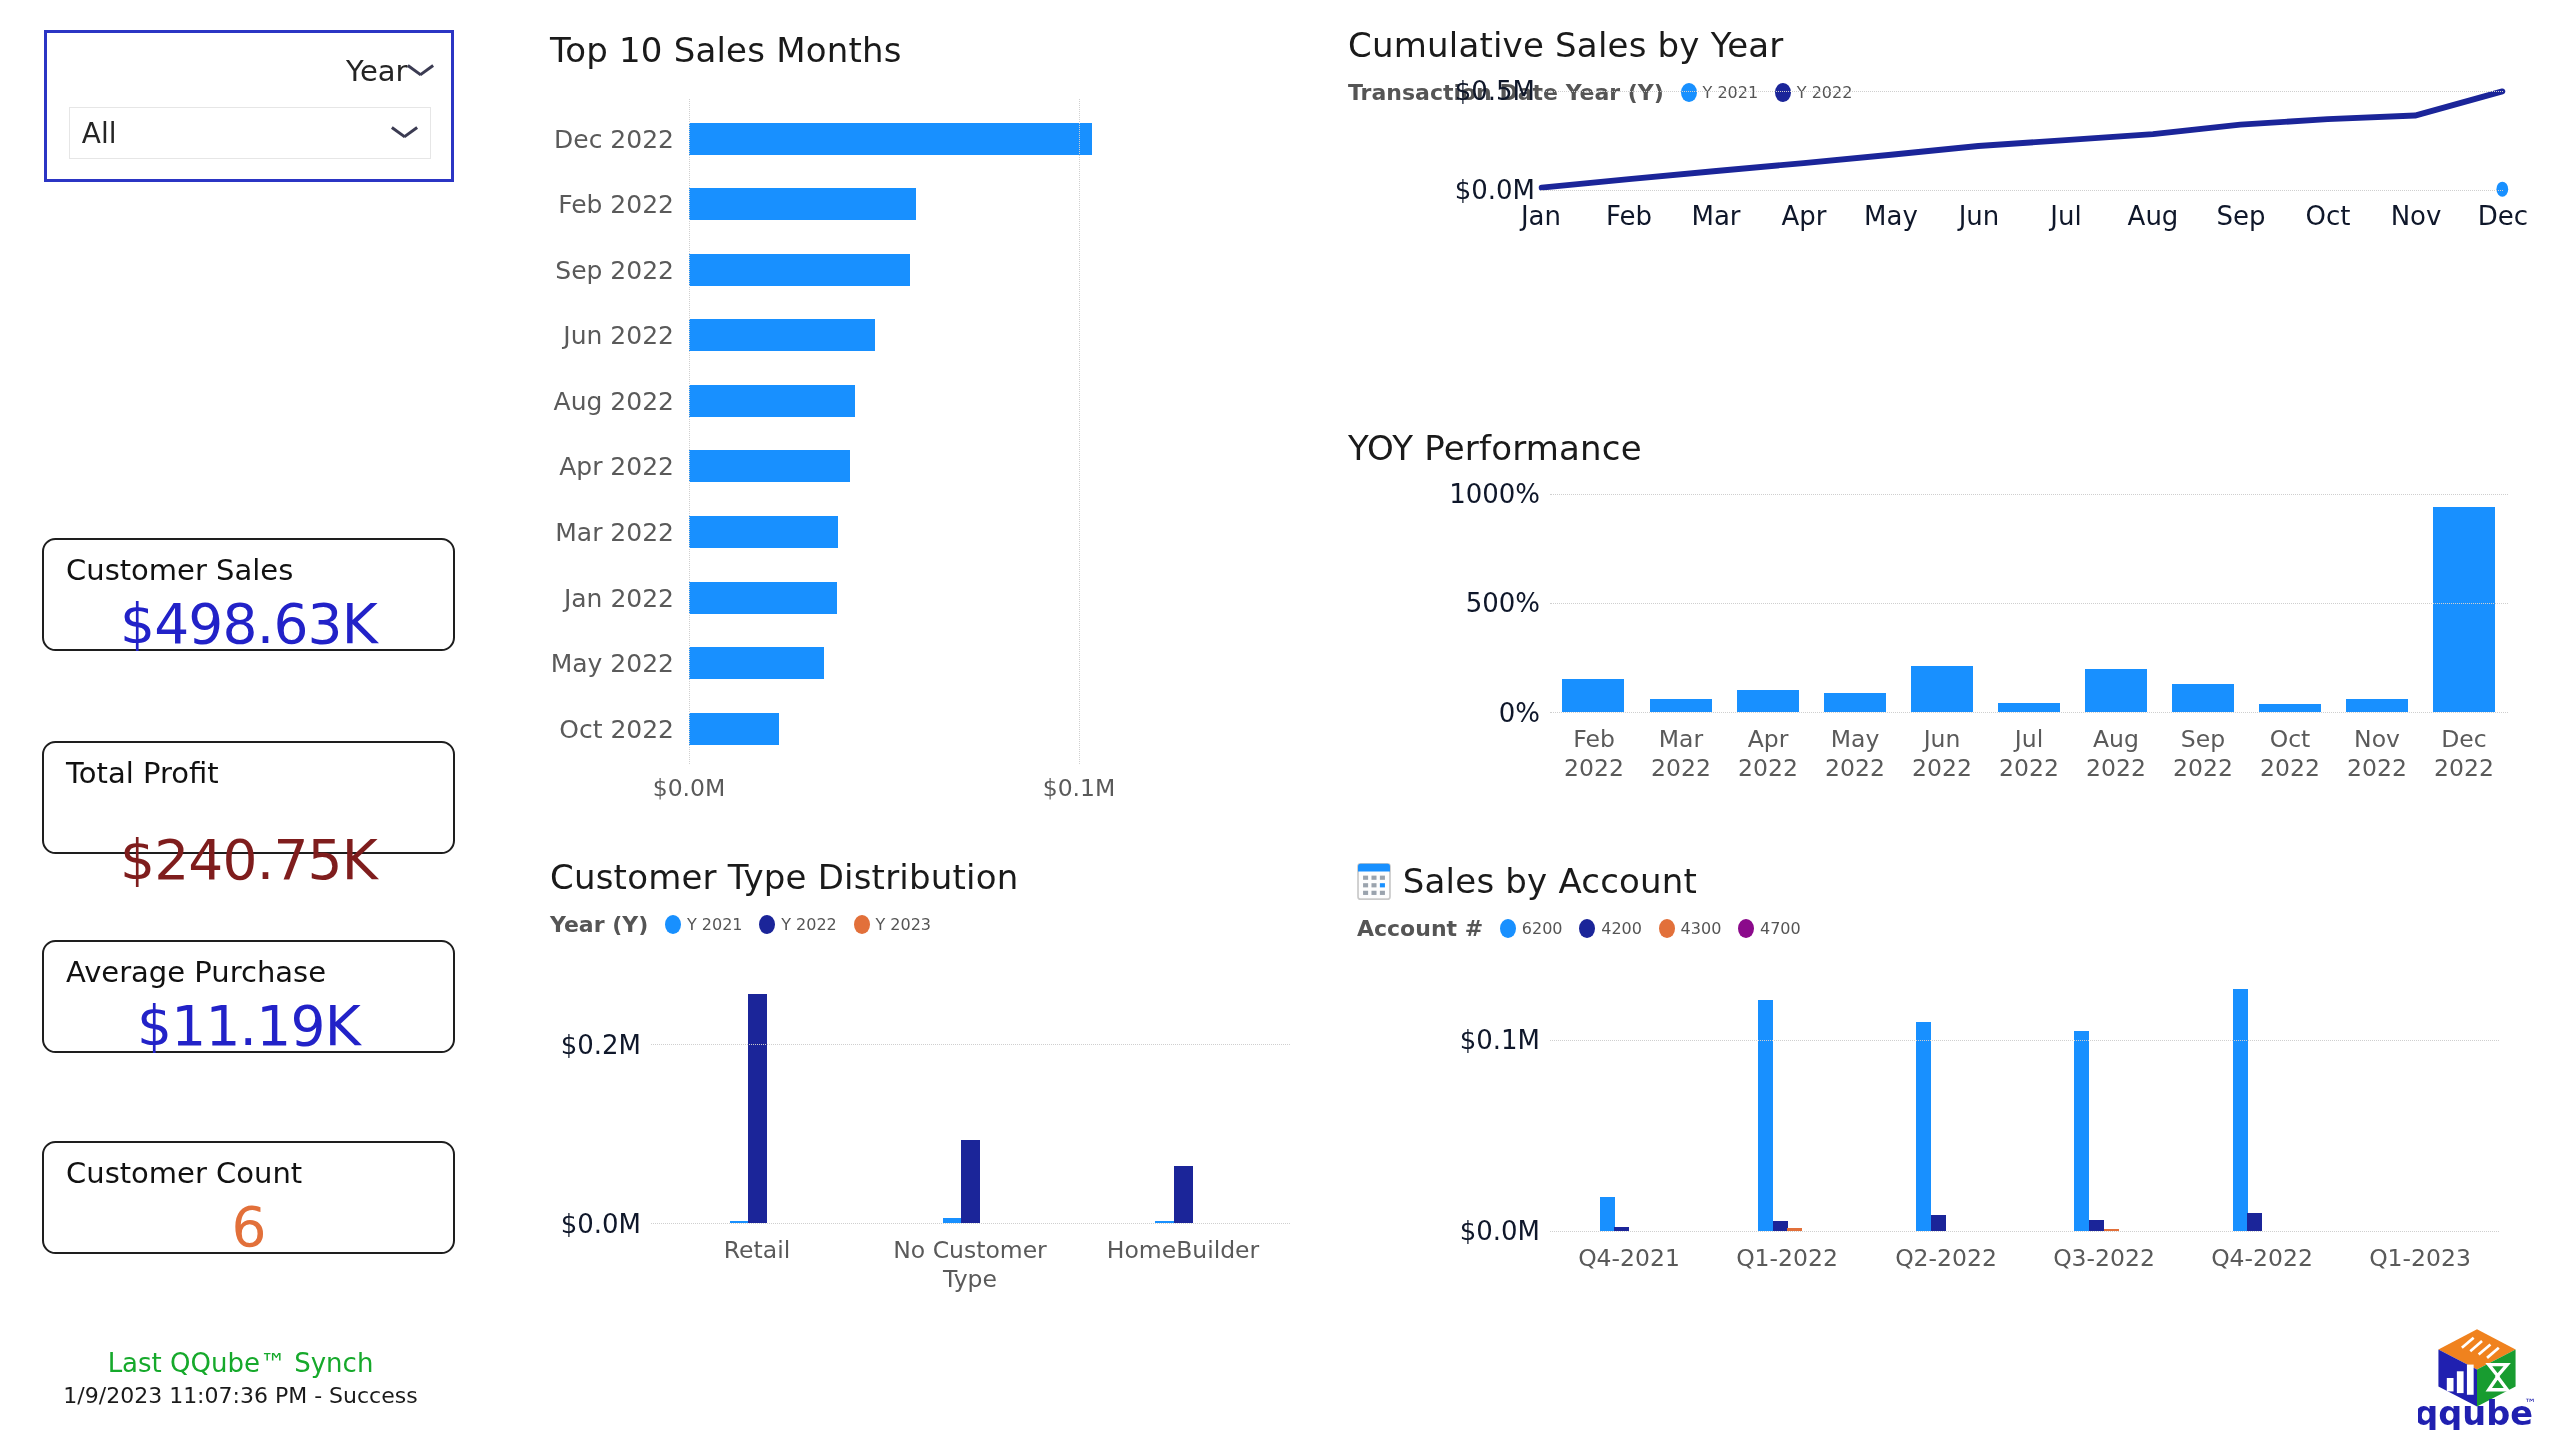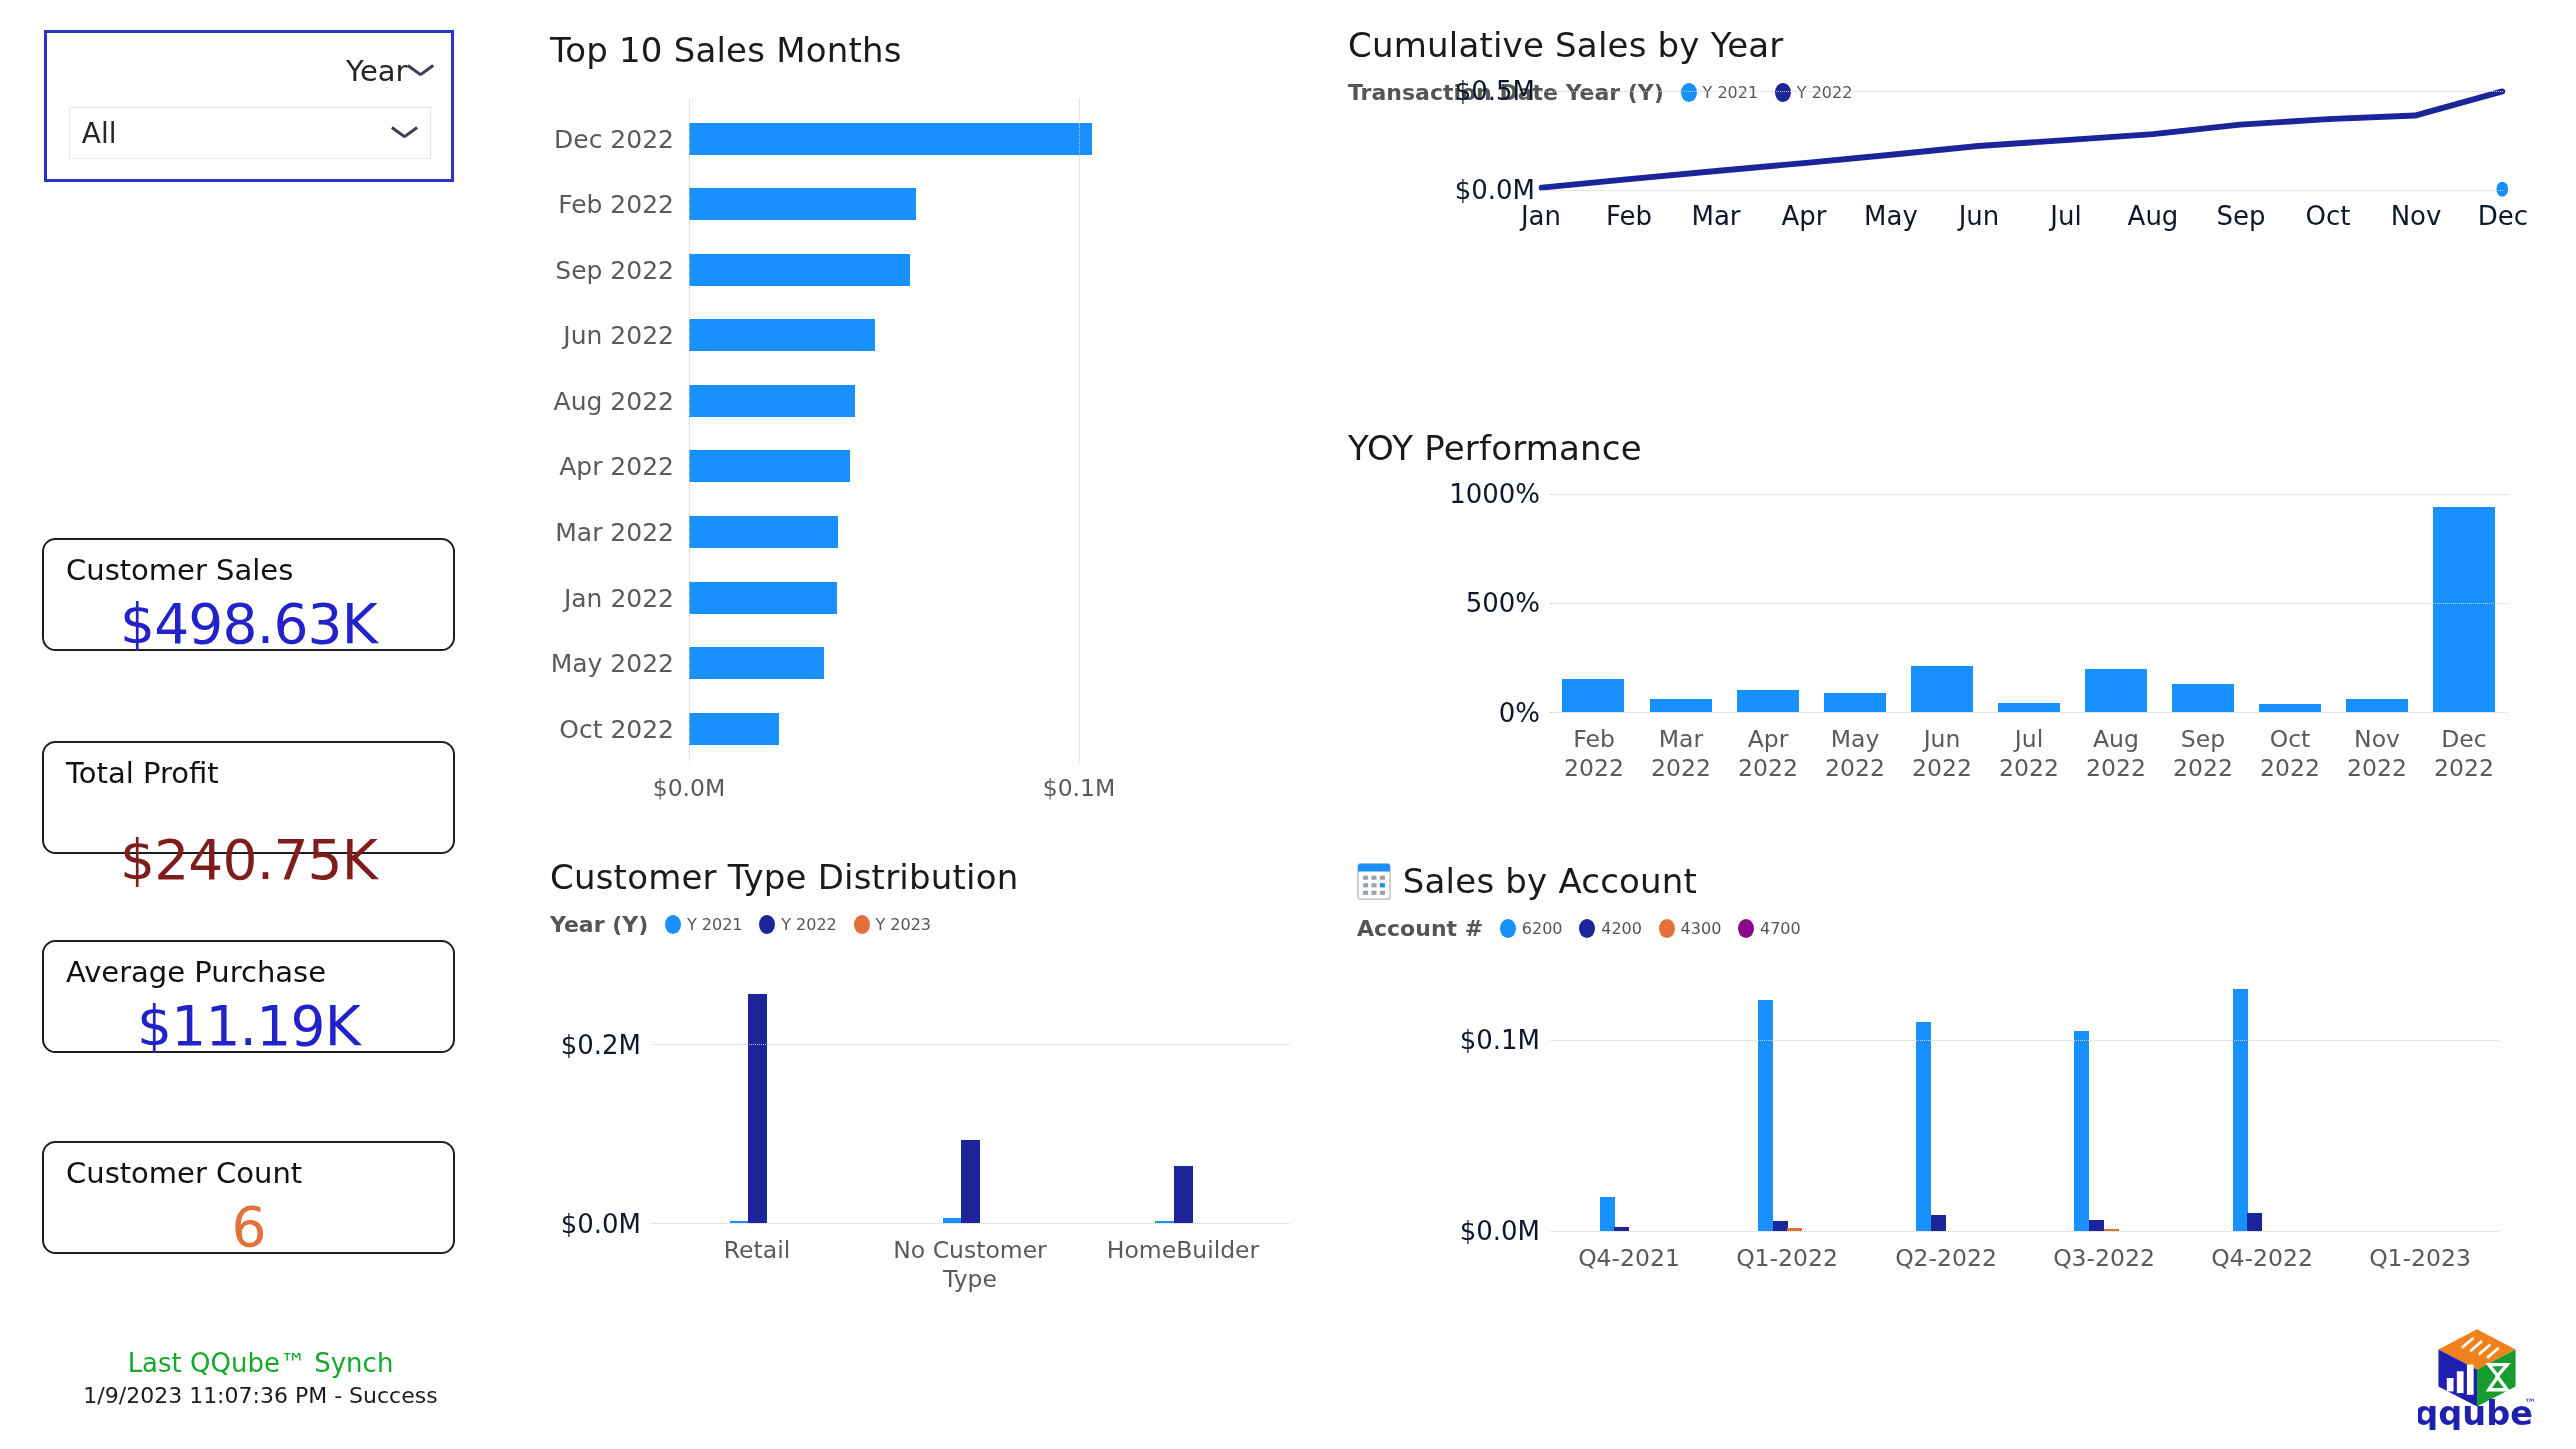--- a/index.html
+++ b/index.html
@@ -43,21 +43,21 @@
 
   
   .kpi { position: absolute; left: 42px; width: 413px; border: 2.5px solid #1e1e1e; border-radius: 13.4px; background: #fff; }
   .kpi-label { position: absolute; left: 22px; top: 13.4px; font-size: 29px; color: #111; }
   .kpi-value { position: absolute; left: 0; right: 0; top: 52px; text-align: center; font-size: 55px; font-weight: 400; letter-spacing: -0.8px; }
   #kpi-0 { top: 538px; height: 113px; }
   #kpi-1 { top: 741px; height: 113px; }
   #kpi-2 { top: 940px; height: 113px; }
   #kpi-3 { top: 1141px; height: 113px; }
 
-  #sync-wrap { position: absolute; left: 54px; top: 1348px; width: 413px; text-align: center; }
+  #sync-wrap { position: absolute; left: 34px; top: 1348px; width: 413px; text-align: center; }
   #sync-title { font-size: 26px; color: #16a92b; }
   #sync-sub { font-size: 22px; color: #1a1a1a; margin-top: 5px; }
 
   
   #p-top10 { position: absolute; left: 550px; top: 30px; width: 790px; height: 781px; }
   #p-cumul { position: absolute; left: 1348px; top: 25px; width: 1176px; height: 378px; }
   #p-yoy   { position: absolute; left: 1348px; top: 428px; width: 1176px; height: 395px; }
   #p-ctype { position: absolute; left: 550px; top: 857px; width: 790px; height: 471px; }
   #p-acct  { position: absolute; left: 1357px; top: 861px; width: 1176px; height: 471px; }
 

